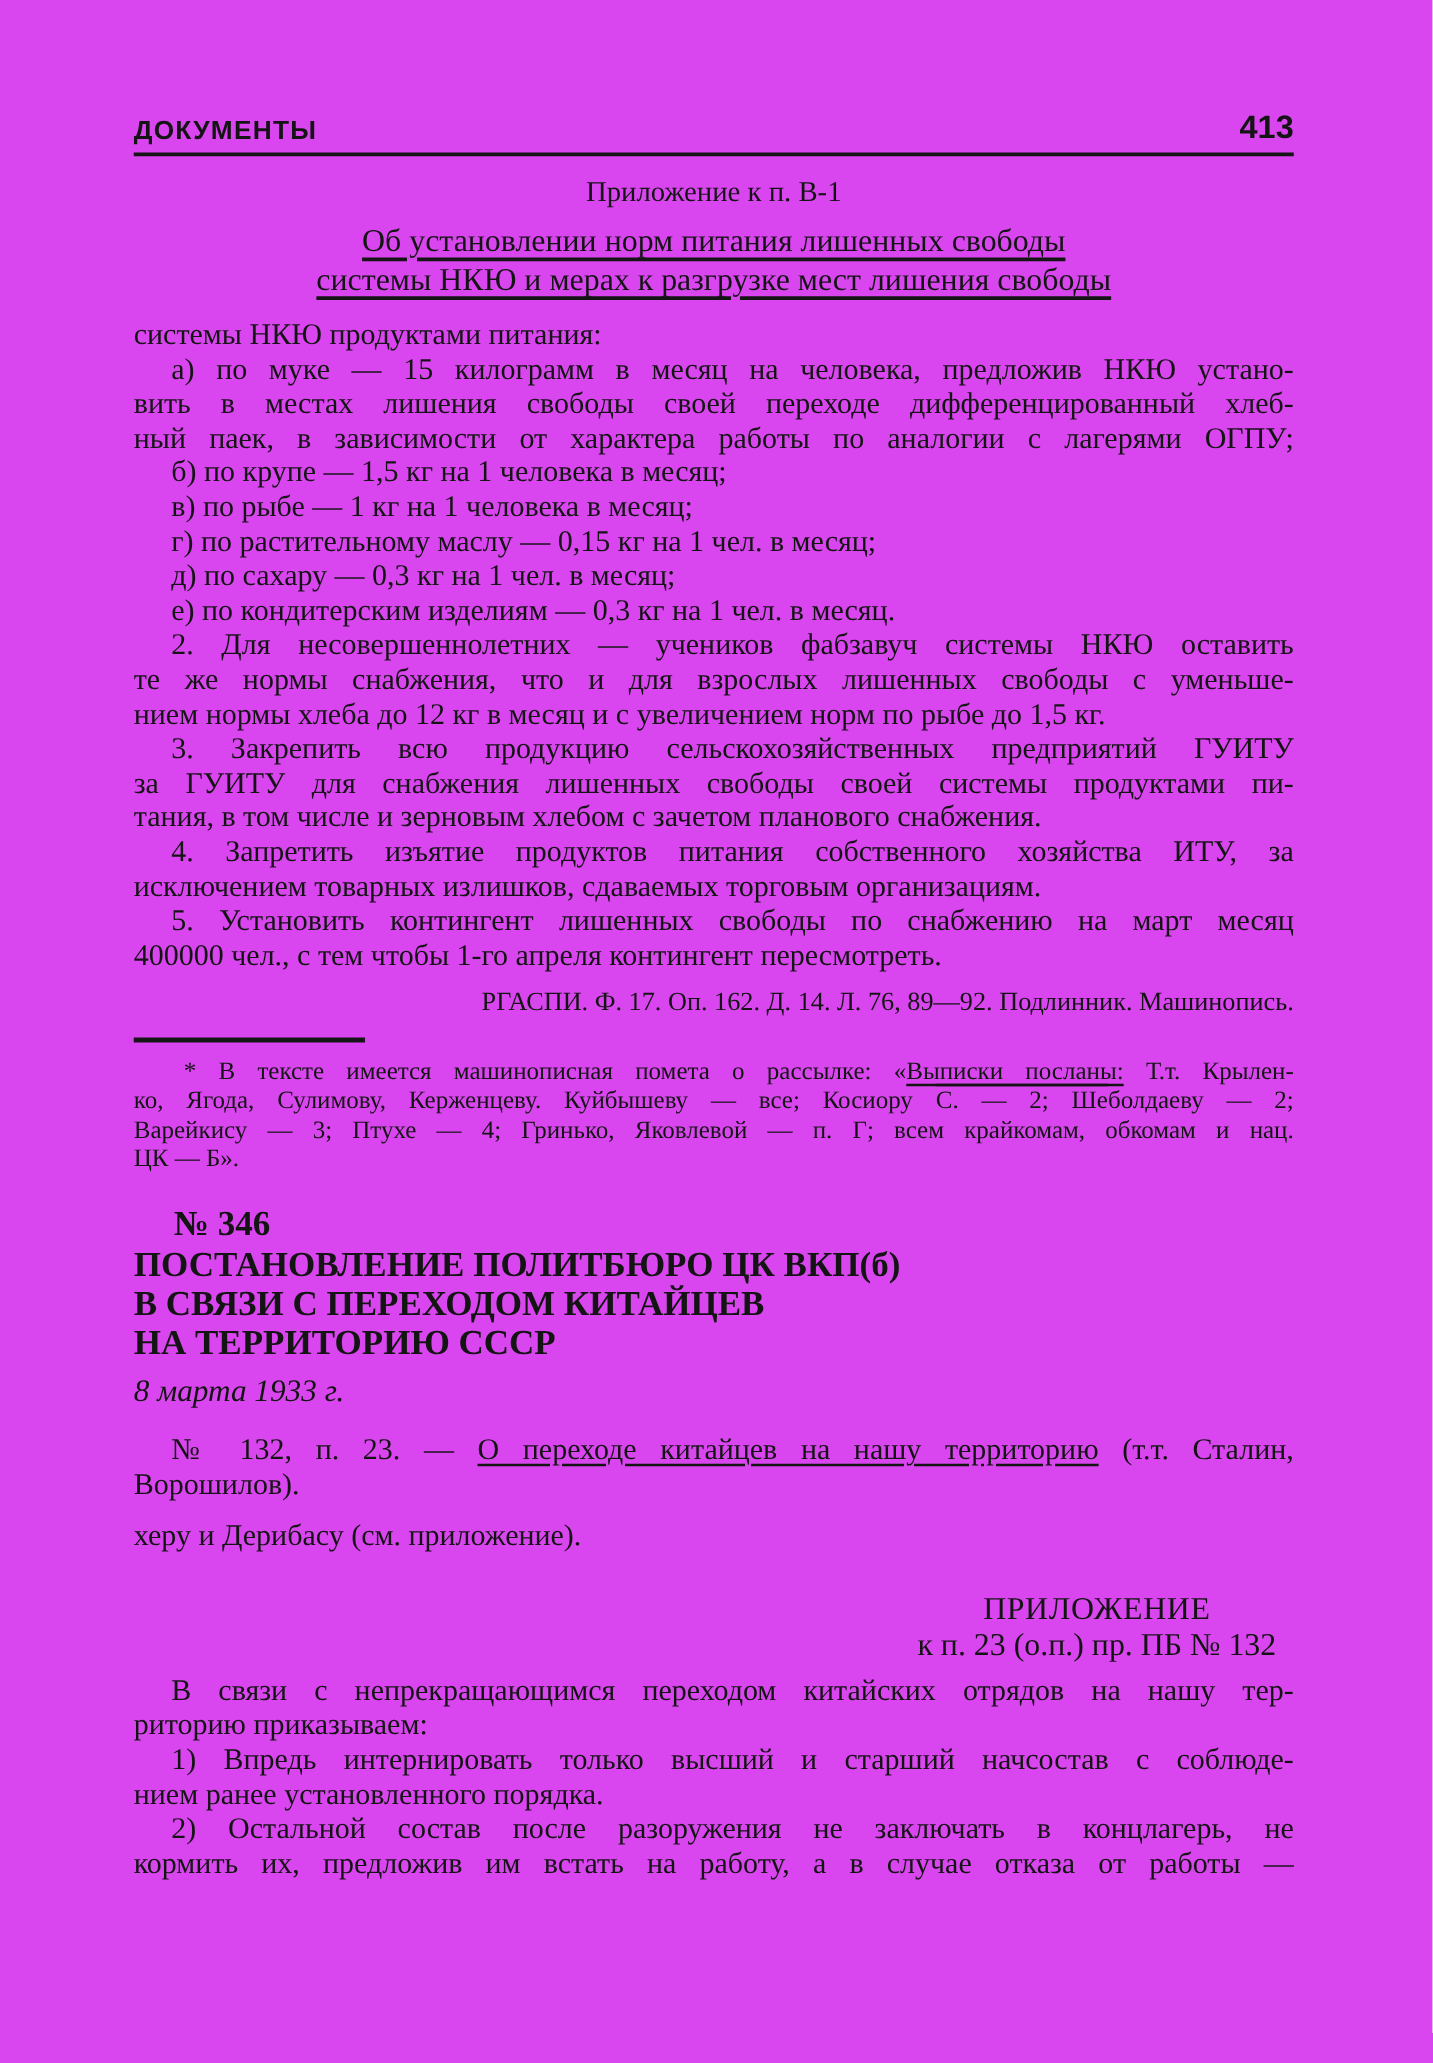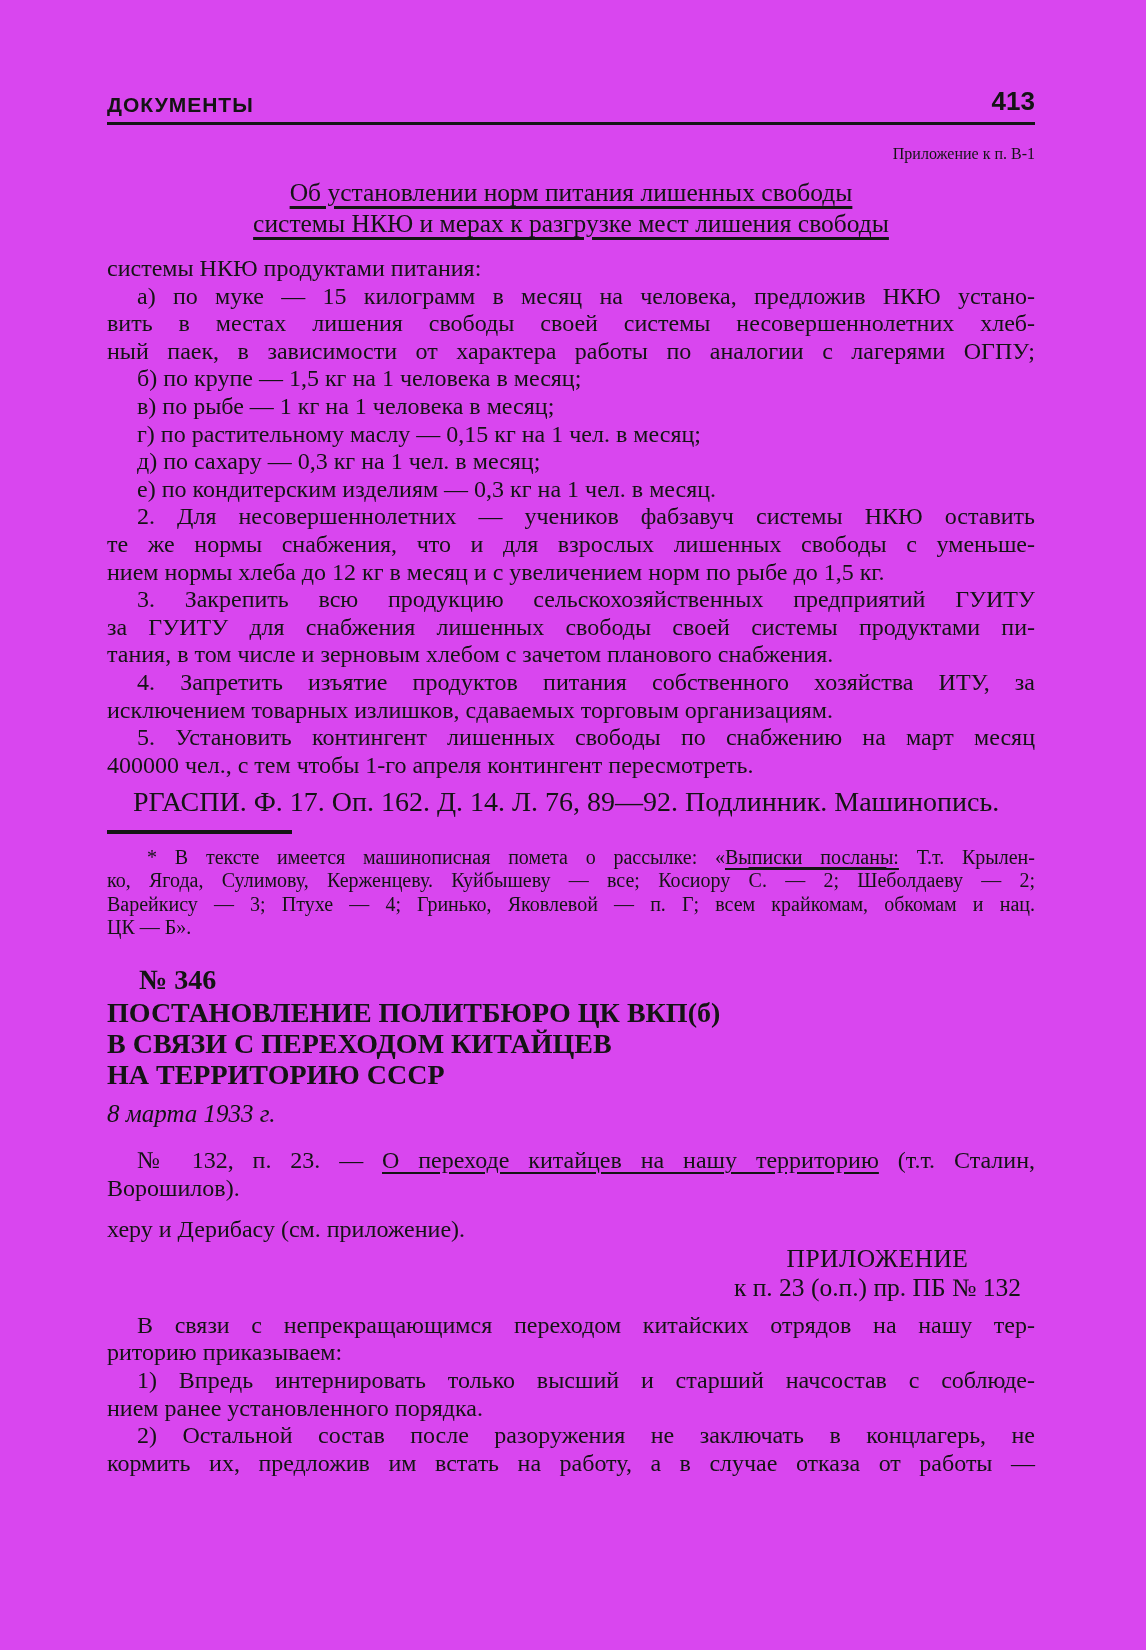--- a/index.html
+++ b/index.html
@@ -12,42 +12,42 @@
     padding:86px 111px 11px 107px;
     overflow:hidden;
   }
   
   .runhead{display:flex;justify-content:space-between;align-items:flex-end;
     font-family:"Liberation Sans",sans-serif;font-weight:700;}
   .runhead .sec{font-size:21px;letter-spacing:1px;}
   .runhead .pn{font-size:26px;}
   .hrule{height:3px;background:#151515;margin-top:5px;}
   
-  .annexref{text-align:right;font-size:16px;margin-top:15px;line-height:28px;}
+  .annexref{text-align:center;font-size:23px;margin-top:15px;line-height:28px;}
   .titleblock{text-align:center;font-size:25.5px;margin-top:9px;line-height:31px;}
   .titleblock .u{text-decoration:underline;text-decoration-thickness:2.5px;text-underline-offset:5px;}
   
   .bodytext{margin-top:16px;font-size:24px;}
   .line{line-height:27.6px;}
   .just{text-align:justify;text-align-last:justify;}
   .first{padding-left:30px;}
   .gap{margin-top:14px;}
-  .archive{margin:9px 0 0 0;padding-left:26px;font-size:28px;line-height:27px;}
+  .archive{margin:9px 0 0 0;padding-left:26px;font-size:21px;line-height:27px;text-align:right;}
   
   .fnrule{margin-top:15px;width:185px;height:4px;background:#151515;}
   .footnote{margin-top:12px;font-size:20px;}
   .footnote .line{line-height:23.2px;}
   .footnote .first{padding-left:40px;}
   
   .docnum{margin-top:26px;padding-left:32px;font-weight:700;font-size:28px;line-height:29px;}
   .docheading{margin:3px 0 0 0;font-size:28px;font-weight:700;line-height:31px;}
   .docheading span{display:block;}
   .docdate{margin-top:10px;font-style:italic;font-size:25px;line-height:28px;}
   .doc2body{margin-top:19px;font-size:24px;}
-  .annexhead{text-align:right;font-family:Liberation Serif, serif;}
+  .annexhead{margin-top:28px;text-align:right;font-family:Liberation Serif, serif;}
   .annexhead .inner{display:inline-block;text-align:center;padding-right:14px;font-size:25.5px;}
   .annexhead .l1{line-height:29px;letter-spacing:0.5px;}
   .annexhead .l2{line-height:29px;}
   .doc2body2{margin-top:10px;font-size:24px;}
   
   .u1{text-decoration:underline;text-decoration-thickness:2px;text-underline-offset:4px;}
   .ov{text-decoration:overline;text-decoration-thickness:2px;}
 </style>
 </head>
 <body>
@@ -66,21 +66,21 @@
     <div><span class="u">Об установлении норм питания лишенных свободы</span></div>
     <div><span class="u">системы НКЮ и мерах к разгрузке мест лишения свободы</span></div>
   </div>
 
   <section class="bodytext" id="doc1-body">
       <div>
         <div class="line"><span>системы НКЮ продуктами питания:</span></div>
       </div>
       <div>
         <div class="line just first"><span>а) по муке — 15 килограмм в месяц на человека, предложив НКЮ устано-</span></div>
-        <div class="line just"><span>вить в местах лишения свободы своей системы несовершеннолетних хлеб-</span></div>
+        <div class="line just"><span>вить в местах лишения свободы своей переходе дифференцированный хлеб-</span></div>
         <div class="line just"><span>ный паек, в зависимости от характера работы по аналогии с лагерями ОГПУ;</span></div>
       </div>
       <div>
         <div class="line first"><span>б) по крупе — 1,5 кг на 1 человека в месяц;</span></div>
       </div>
       <div>
         <div class="line first"><span>в) по рыбе — 1 кг на 1 человека в месяц;</span></div>
       </div>
       <div>
         <div class="line first"><span>г) по растительному маслу — 0,15 кг на 1 чел. в месяц;</span></div>

